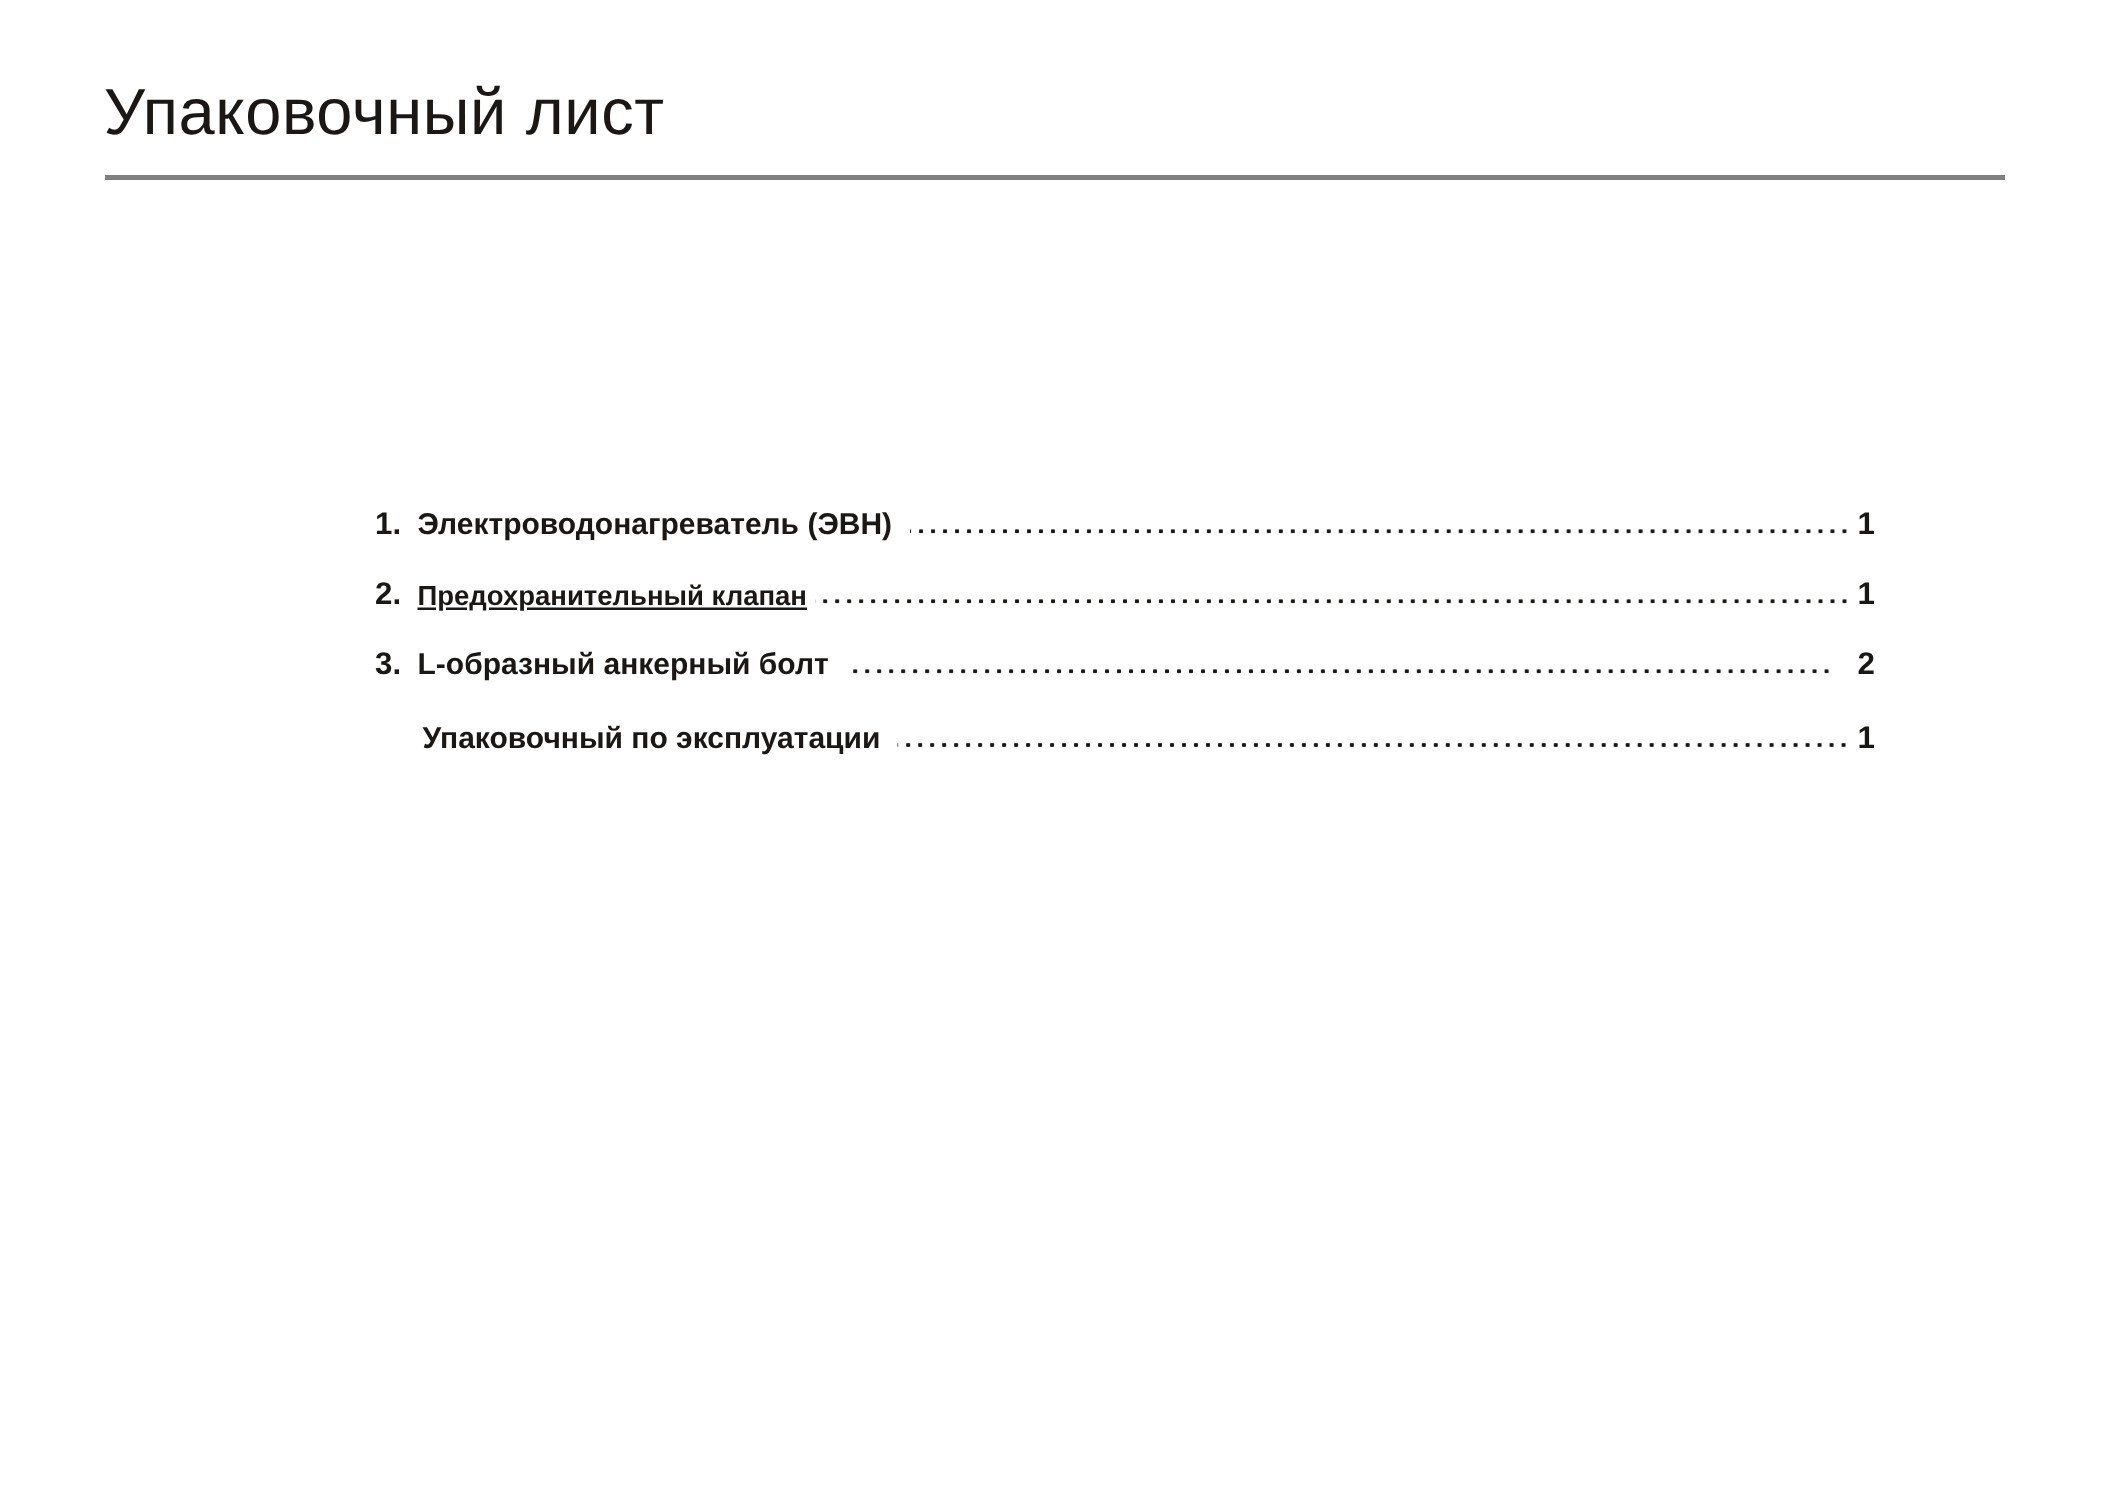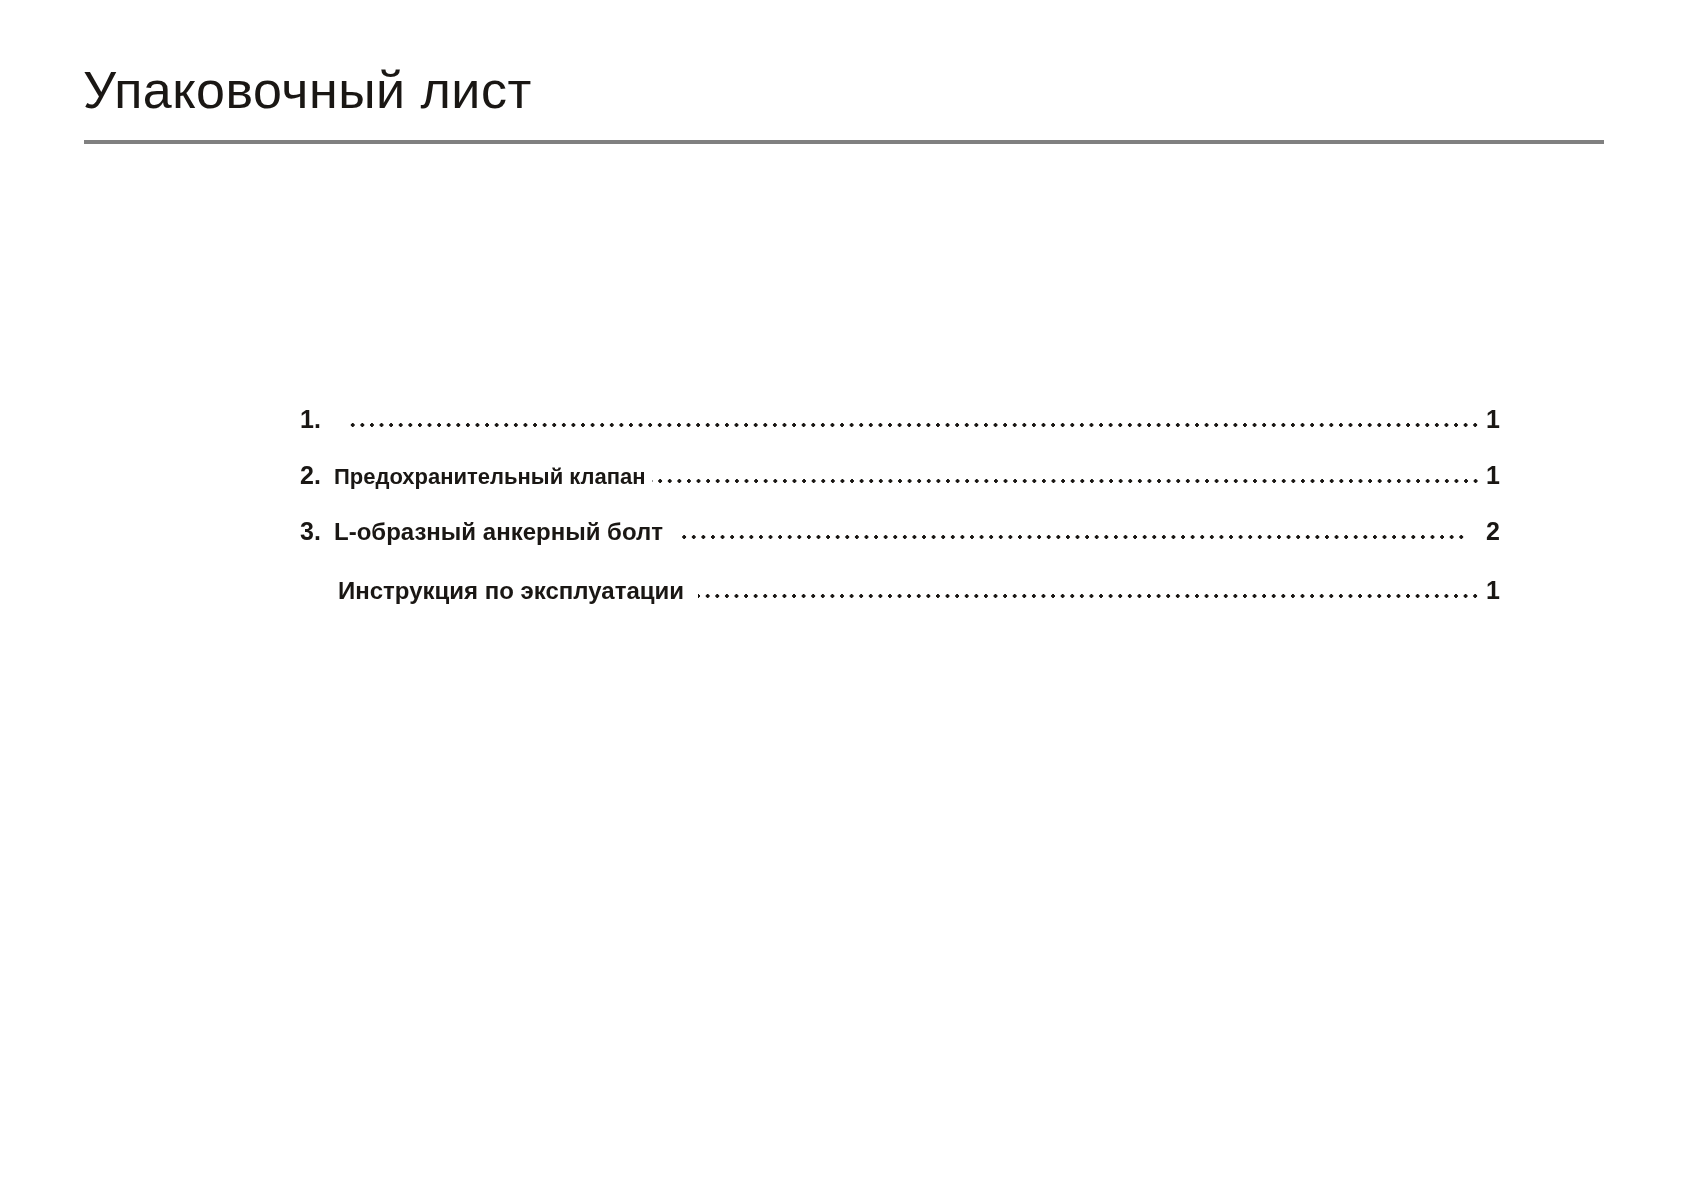--- a/index.html
+++ b/index.html
@@ -61,21 +61,21 @@
     .row-4 { top: 171px; }
     .item-num {
       display: inline-block;
       width: 34px;
       font-size: 25px;
     }
     .item-num.empty { width: 38px; }
     .item-label {
       display: inline-block;
     }
-    .row-2 .item-label { font-size: 22px; }
+    .row-2 .item-label { font-size: 22px; text-decoration: underline; }
     .leader {
       flex: 1 1 auto;
       height: 6px;
       margin: 0 6px 4px 14px;
       background-image: radial-gradient(circle, #1a1714 1.6px, transparent 1.8px);
       background-size: 9.6px 6px;
       background-repeat: repeat-x;
       background-position: right center;
     }
     .row-2 .leader { margin-left: 6px; }
@@ -90,34 +90,35 @@
   </style>
 </head>
 <body>
 
 <h1 class="page-title">Упаковочный лист</h1>
 <div class="title-rule"></div>
 
 <ul class="packing-list">
   <li class="list-row row-1">
     <span class="item-num">1.</span>
+    <span class="item-label">Электроводонагреватель (ЭВН)</span>
     <span class="leader"></span>
     <span class="item-qty">1</span>
   </li>
   <li class="list-row row-2">
     <span class="item-num">2.</span>
     <span class="item-label">Предохранительный клапан</span>
     <span class="leader"></span>
     <span class="item-qty">1</span>
   </li>
   <li class="list-row row-3">
     <span class="item-num">3.</span>
     <span class="item-label">L-образный анкерный болт</span>
     <span class="leader"></span>
     <span class="item-qty">2</span>
   </li>
   <li class="list-row row-4">
     <span class="item-num empty"></span>
-    <span class="item-label">Инструкция по эксплуатации</span>
+    <span class="item-label">Упаковочный по эксплуатации</span>
     <span class="leader"></span>
     <span class="item-qty">1</span>
   </li>
 </ul>
 
 </body></html>

